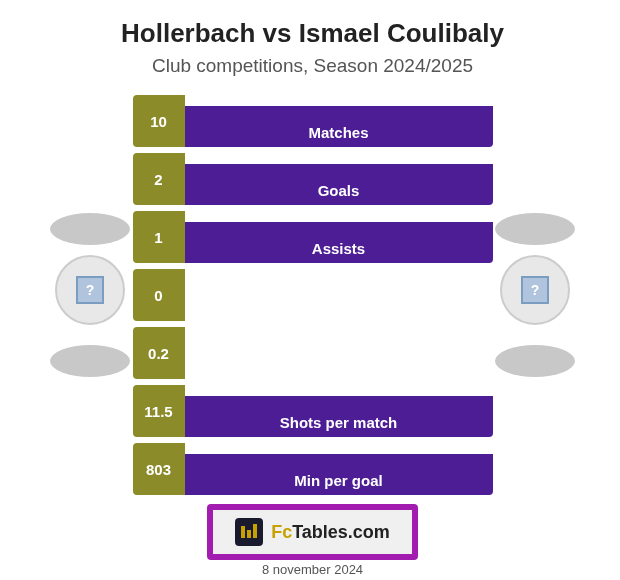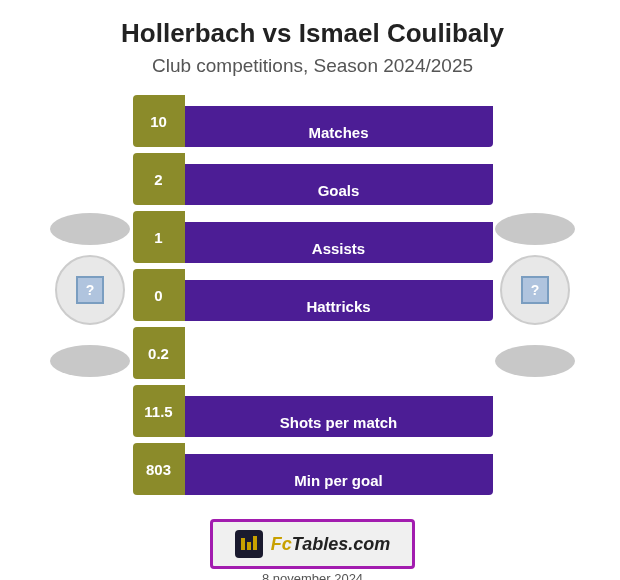--- a/index.html
+++ b/index.html
@@ -133,29 +133,28 @@
       font-size: 15px;
       flex: 1;
       height: 100%;
       display: flex;
       align-items: center;
       justify-content: center;
       margin-top: 22px;
     }
 
     .logo-area {
-      margin-top: 24px;
+      margin-top: 9px;
       background: #f0f0f0;
-      border: 3px solid #a21caf;
+      border: 6px solid #a21caf;
       border-radius: 4px;
       padding: 8px 22px;
       display: flex;
       align-items: center;
       gap: 8px;
-      font-style: italic;
     }
 
     .logo-icon {
       width: 28px;
       height: 28px;
     }
 
     .logo-text {
       font-size: 18px;
       font-weight: bold;
@@ -199,21 +198,20 @@
         <div class="stat-row">
           <div class="stat-value">2</div>
           <div class="stat-label">Goals</div>
         </div>
         <div class="stat-row">
           <div class="stat-value">1</div>
           <div class="stat-label">Assists</div>
         </div>
         <div class="stat-row">
           <div class="stat-value">0</div>
-          <div class="stat-label">Hattricks</div>
         </div>
         <div class="stat-row">
           <div class="stat-value">0.2</div>
         </div>
         <div class="stat-row">
           <div class="stat-value">11.5</div>
           <div class="stat-label">Shots per match</div>
         </div>
         <div class="stat-row">
           <div class="stat-value">803</div>

